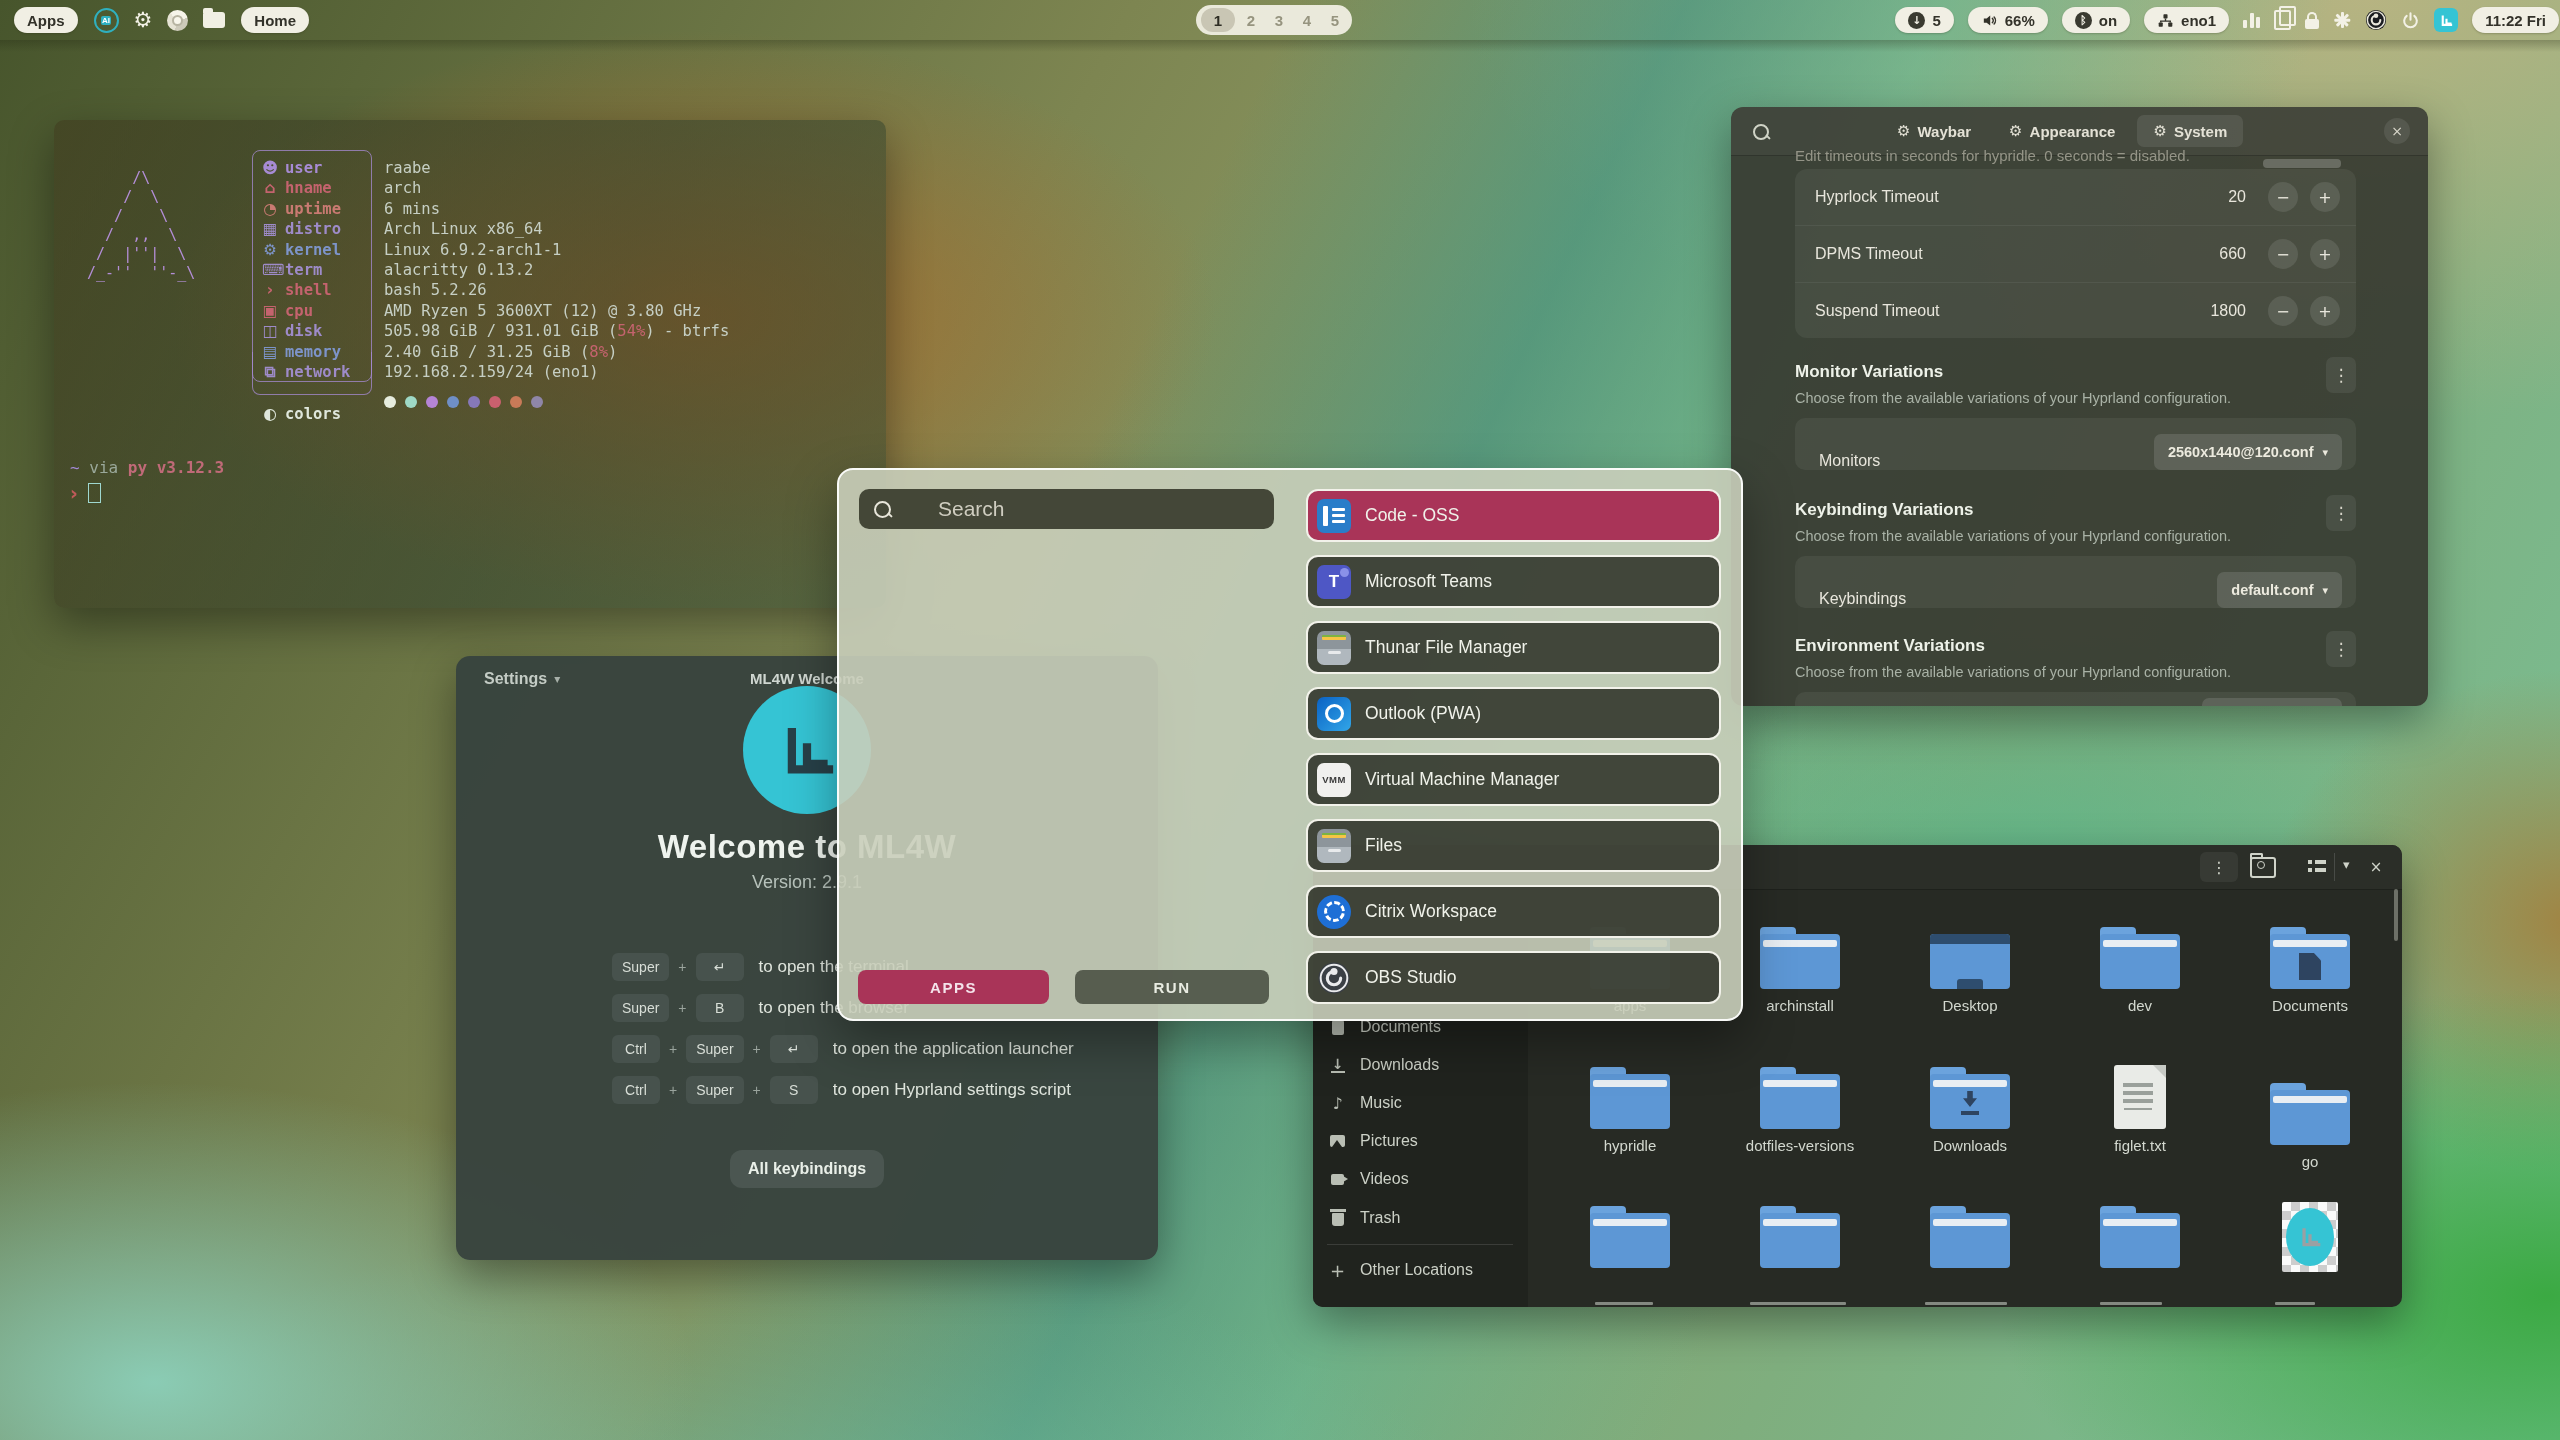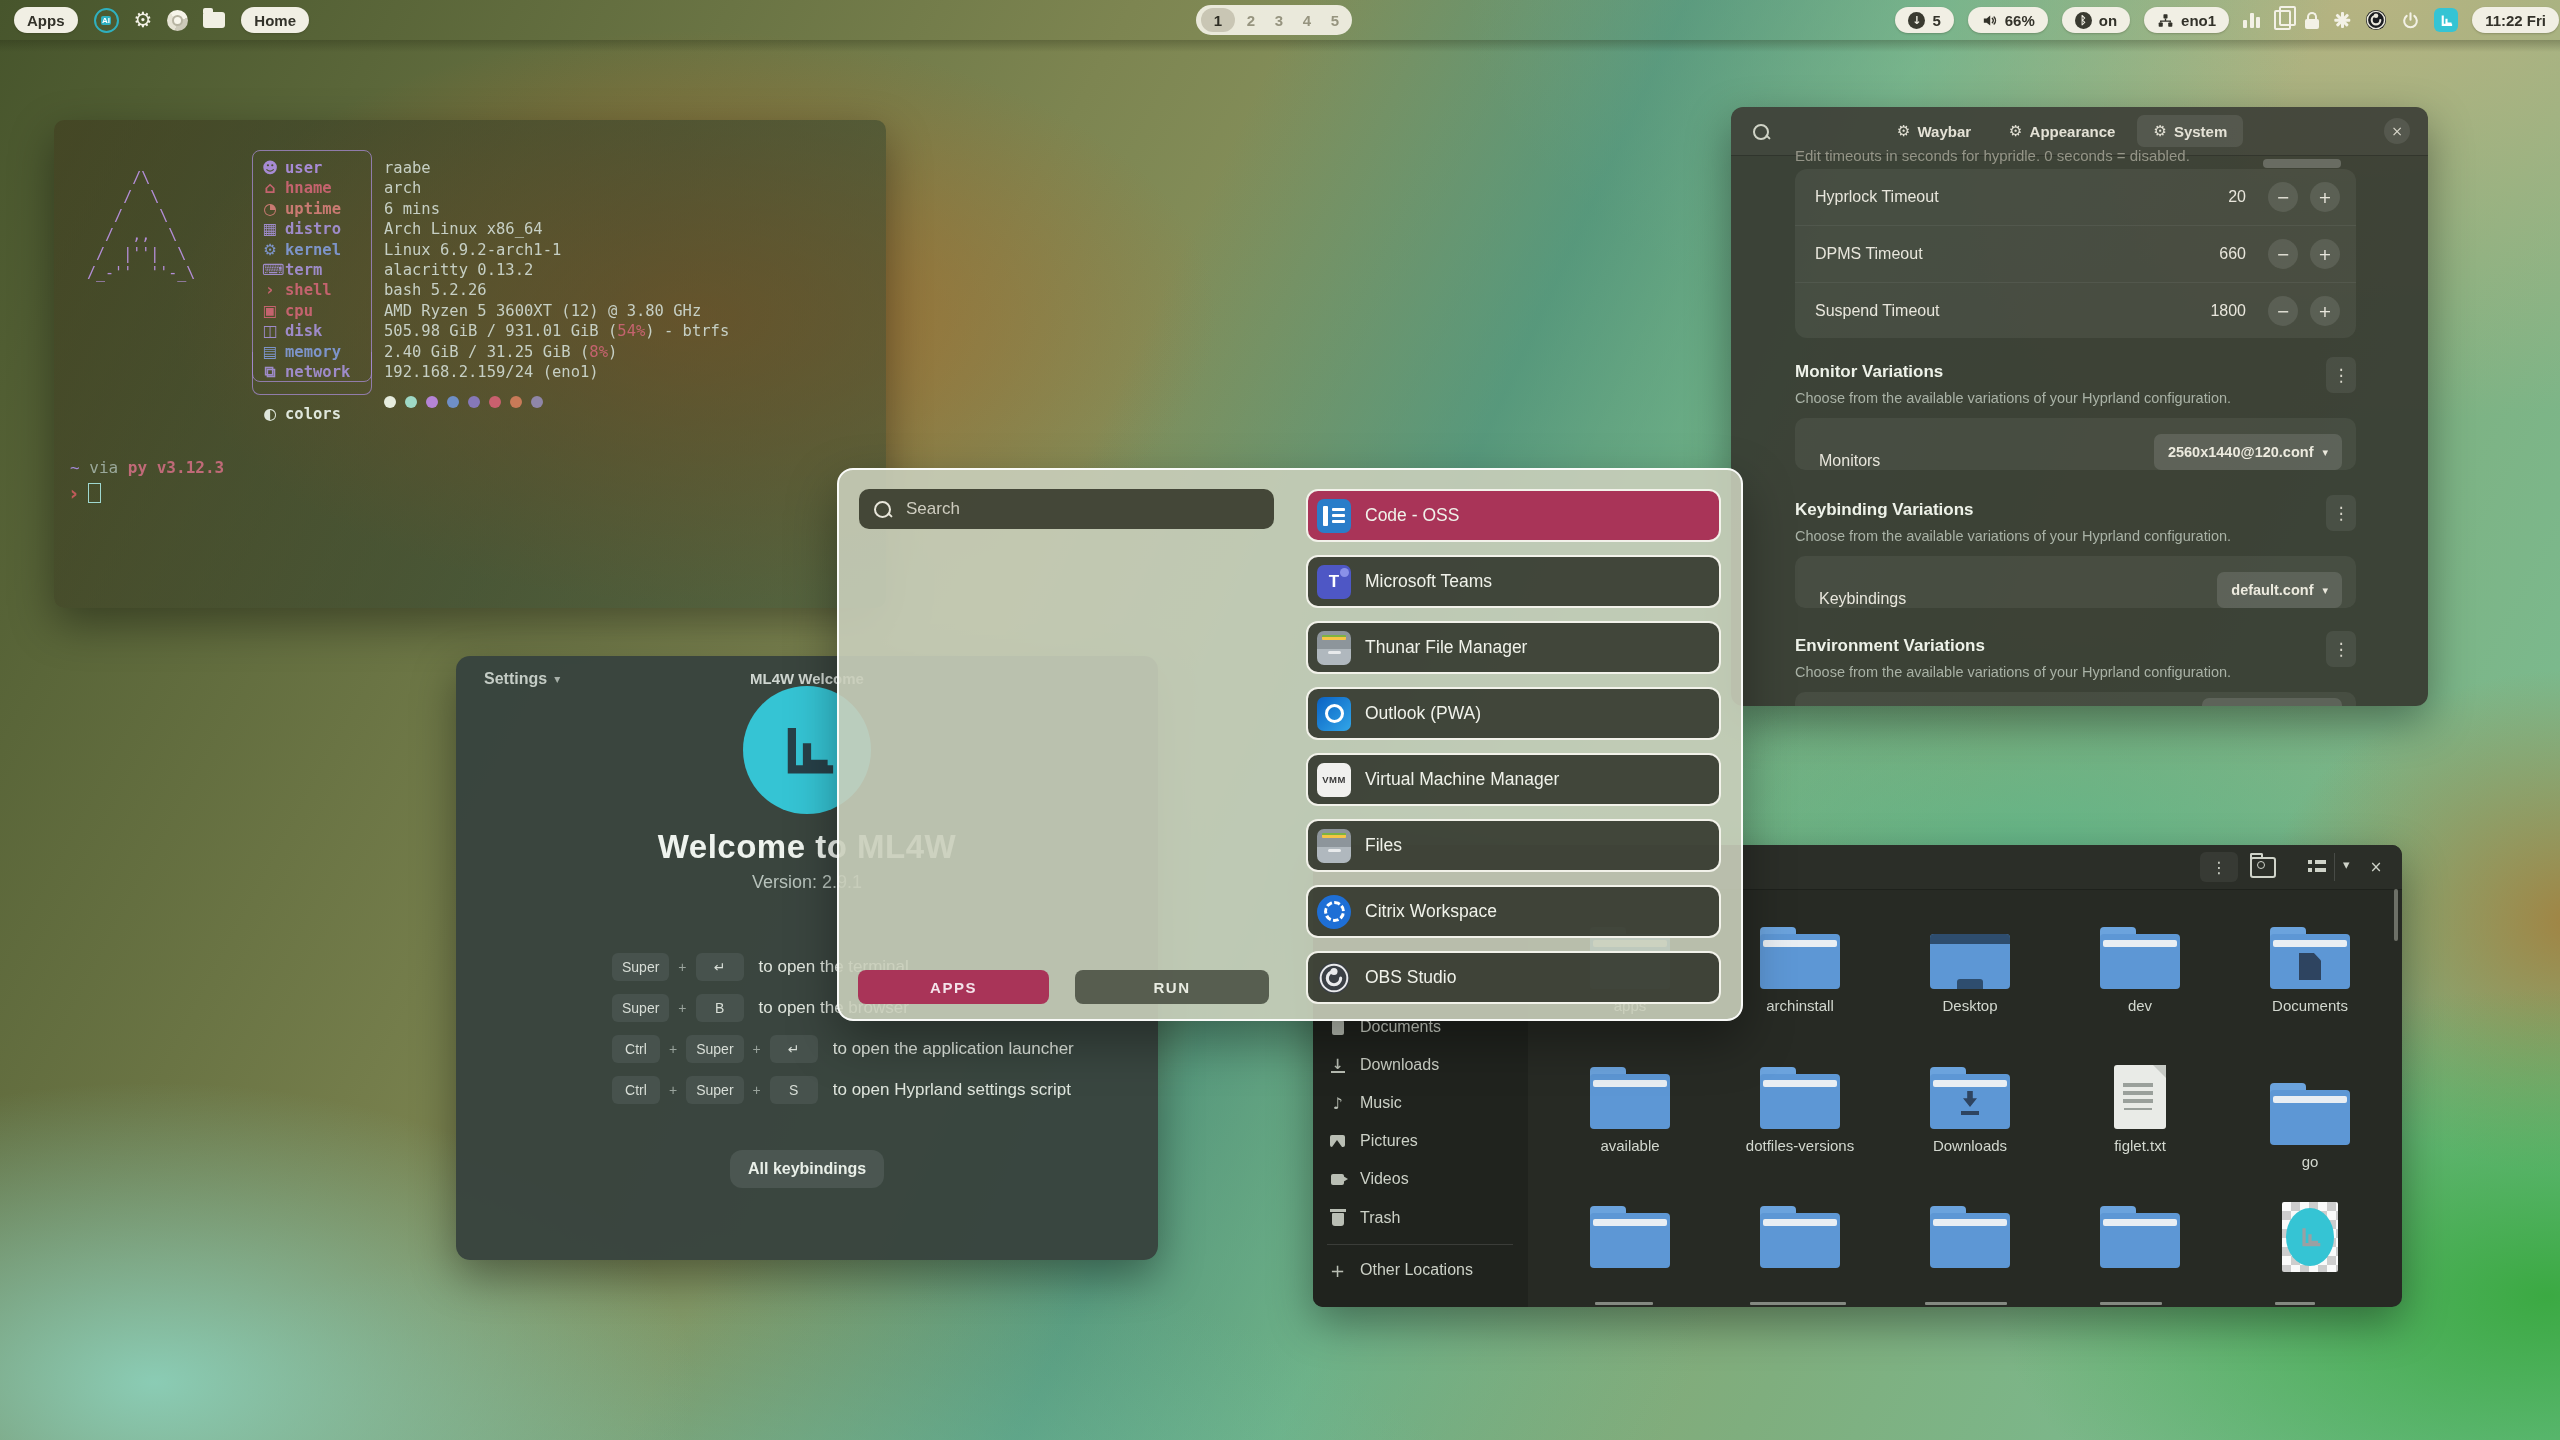--- a/index.html
+++ b/index.html
@@ -205,22 +205,22 @@
   .g-label{margin-top:8px;font-size:15px;color:#d3d8cf;}
   .f-scroll{position:absolute;left:1081px;top:44px;width:4px;height:52px;background:#6d7067;border-radius:2px;}
   .label-sliver{position:absolute;height:3px;background:rgba(210,215,205,.55);border-radius:1px;}
 
   
   .launcher{left:837px;top:468px;width:902px;height:549px;border-radius:16px;z-index:40;
     background:rgba(201,206,186,.9);border:2px solid rgba(255,255,255,.92);
     box-shadow:0 20px 50px rgba(0,0,0,.35);}
   .l-search{position:absolute;left:20px;top:19px;width:415px;height:40px;border-radius:10px;
     background:rgba(58,61,46,.93);display:flex;align-items:center;gap:13px;padding:0 15px;box-sizing:border-box;}
-  .l-search input{background:transparent;border:none;outline:none;color:#f0abfc;font-size:17px;
-    font-family:"Liberation Sans",sans-serif;width:100%;}
+  .l-search input{background:transparent;border:none;outline:none;color:#f0abfc;font-size:21px;
+    font-family:"Liberation Sans",sans-serif;width:100%;margin-left:32px;}
   .l-search input::placeholder{color:#cfcdc0;}
   .l-mag{width:13px;height:13px;border:2px solid #e8e6da;border-radius:50%;position:relative;flex:none;}
   .l-mag::after{content:'';position:absolute;left:11px;top:11px;width:6px;height:2px;background:#e8e6da;
     transform:rotate(45deg);border-radius:1px;}
   .l-list{position:absolute;left:467px;top:19px;width:415px;display:flex;flex-direction:column;gap:13px;}
   .l-item{height:53px;border-radius:12px;border:2px solid #f2f2ea;background:rgba(36,40,31,.82);
     display:flex;align-items:center;gap:14px;padding:0 9px;box-sizing:border-box;
     color:#f0f2ea;font-size:17.5px;}
   .l-item.selected{background:#a93458;}
   .ic{width:34px;height:34px;border-radius:7px;flex:none;display:flex;align-items:center;
@@ -622,21 +622,21 @@
         </div>
       <div class="g-label">Documents</div>
     </div>
 
     <div class="grid-item" style="left:252px;top:222px;">
       <div class="folder">
           <span class="tab"></span>
           <span class="fbody"></span>
           <span class="strip"></span>
         </div>
-      <div class="g-label">available</div>
+      <div class="g-label">hypridle</div>
     </div>
     <div class="grid-item" style="left:422px;top:222px;">
       <div class="folder">
           <span class="tab"></span>
           <span class="fbody"></span>
           <span class="strip"></span>
         </div>
       <div class="g-label">dotfiles-versions</div>
     </div>
     <div class="grid-item" style="left:592px;top:222px;">

